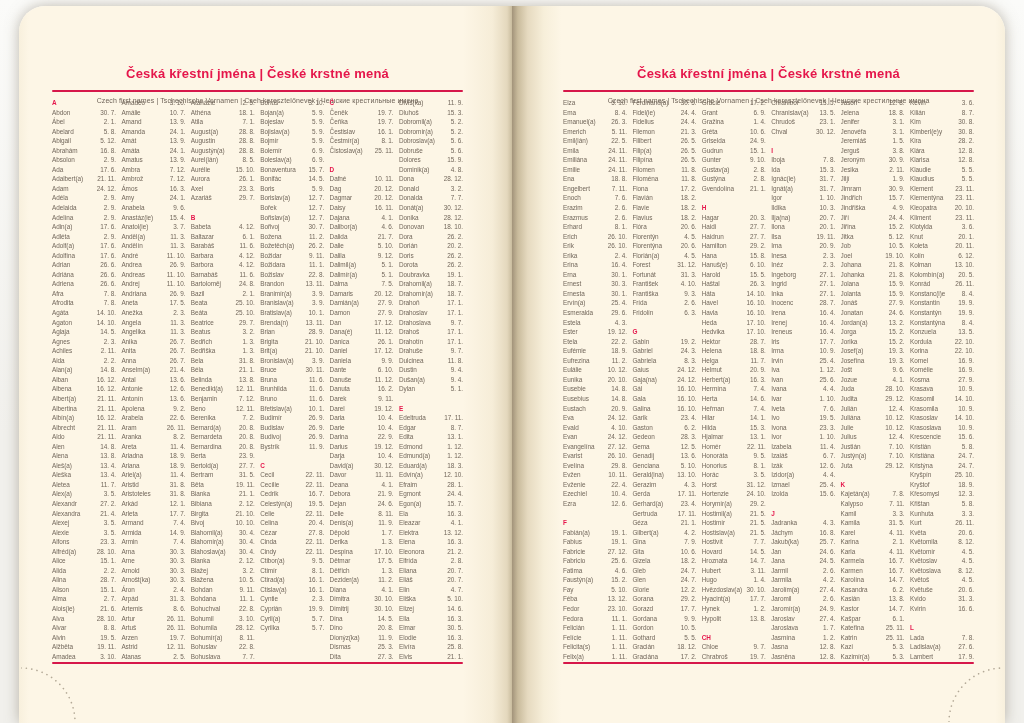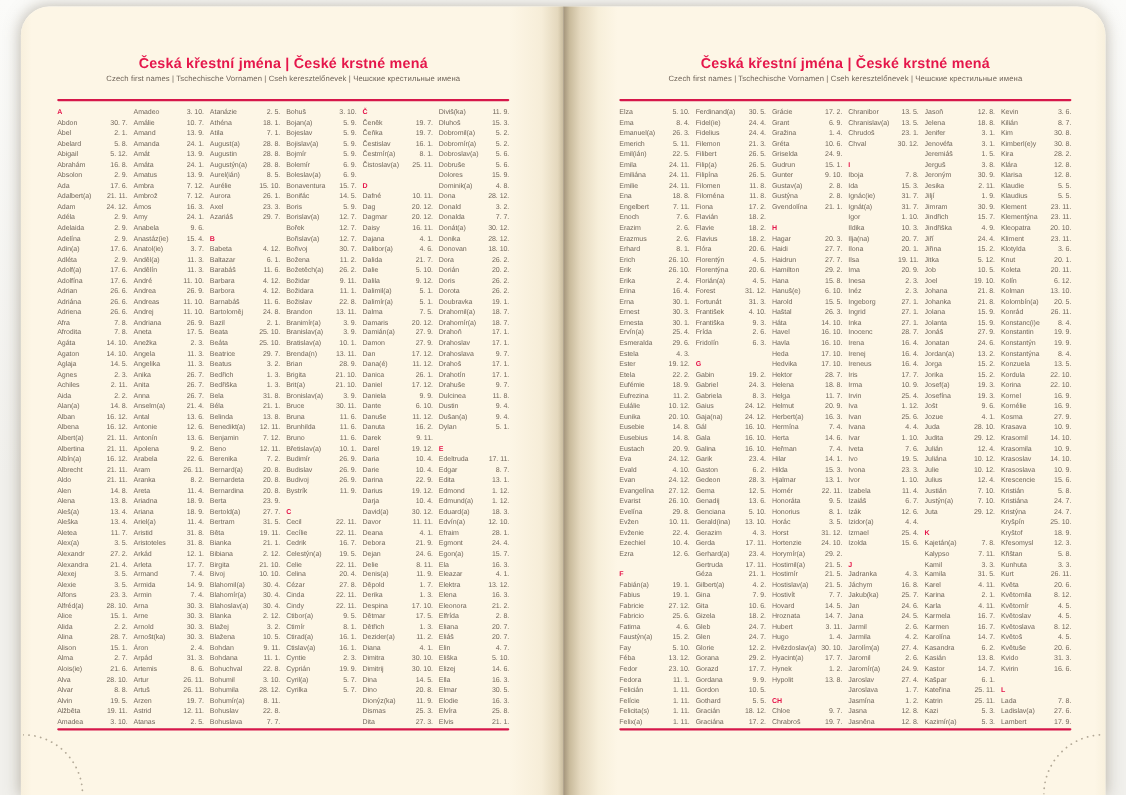--- a/index.html
+++ b/index.html
@@ -21,21 +21,21 @@
   }
   .page.right{
     border-radius:0 26px 0 0;
     background:linear-gradient(90deg,#a2937a 0%,#c9bb9c 1.2%,#e6dac0 3.2%,#f7efda 6.5%,#fdf6e6 10%,#fdf6e6 98%,#f8f0dd 100%);
   }
   .content{position:absolute;top:0;bottom:0}
   .left  .content{left:33px;right:49px}
   .right .content{left:51px;right:31px}
   .page-head{position:absolute;top:44px;left:0;right:0;text-align:center}
   .title{
-    margin:0;font-size:13px;line-height:15px;font-weight:700;
+    margin:16px;font-size:13px;line-height:15px;font-weight:700;
     color:var(--red);letter-spacing:.2px;white-space:nowrap;
   }
   .subtitle{
     margin-top:4px;font-size:7px;line-height:8px;color:#6f6459;
     letter-spacing:.1px;white-space:nowrap;
   }
   .rule{position:absolute;left:0;right:0;height:2px;background:var(--rule);border-radius:1px}
   .rule-top{top:84px}
   .rule-bottom{top:656px}
   .cols{

